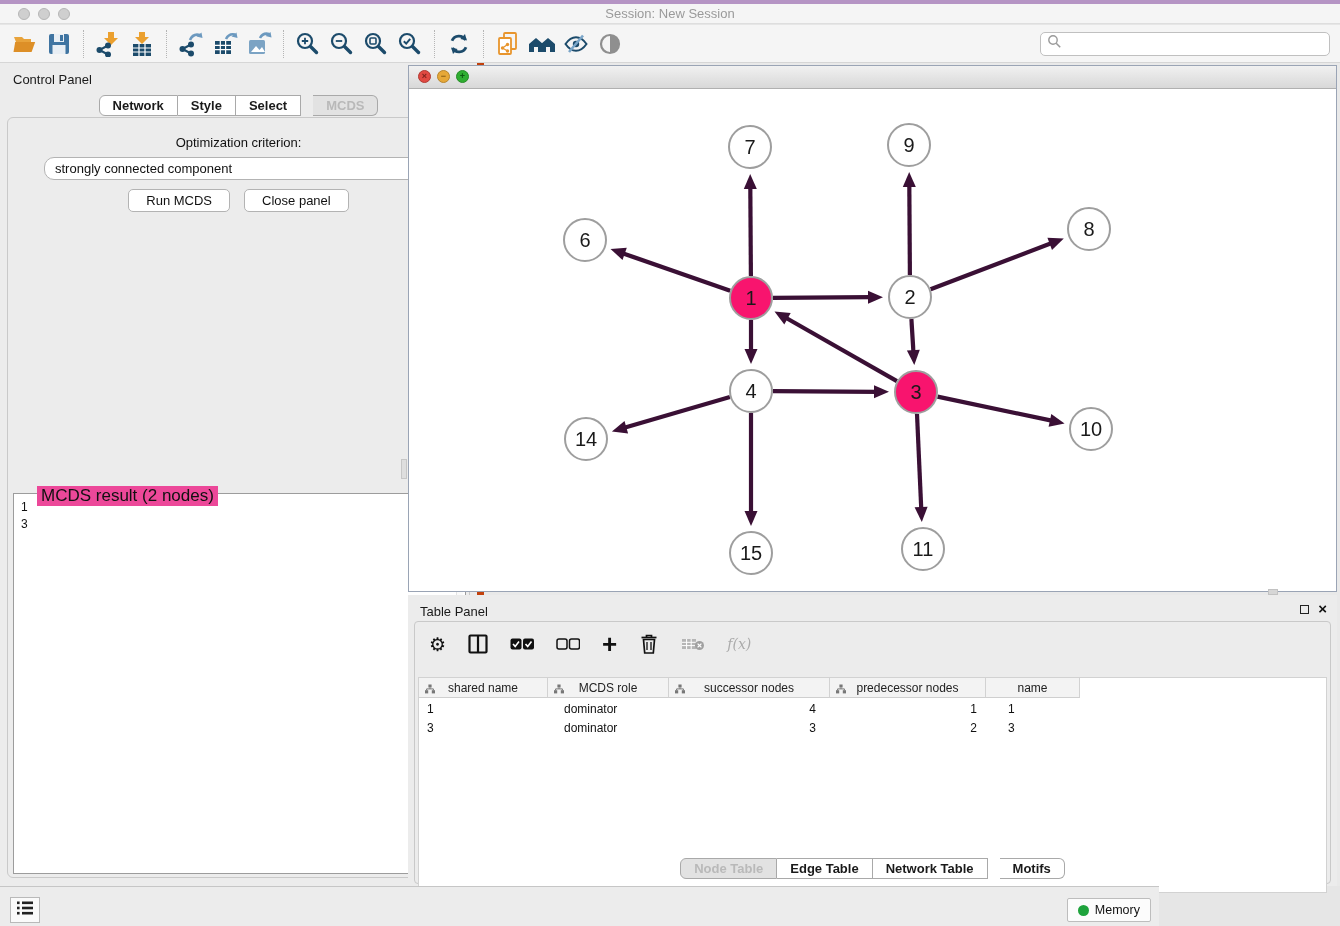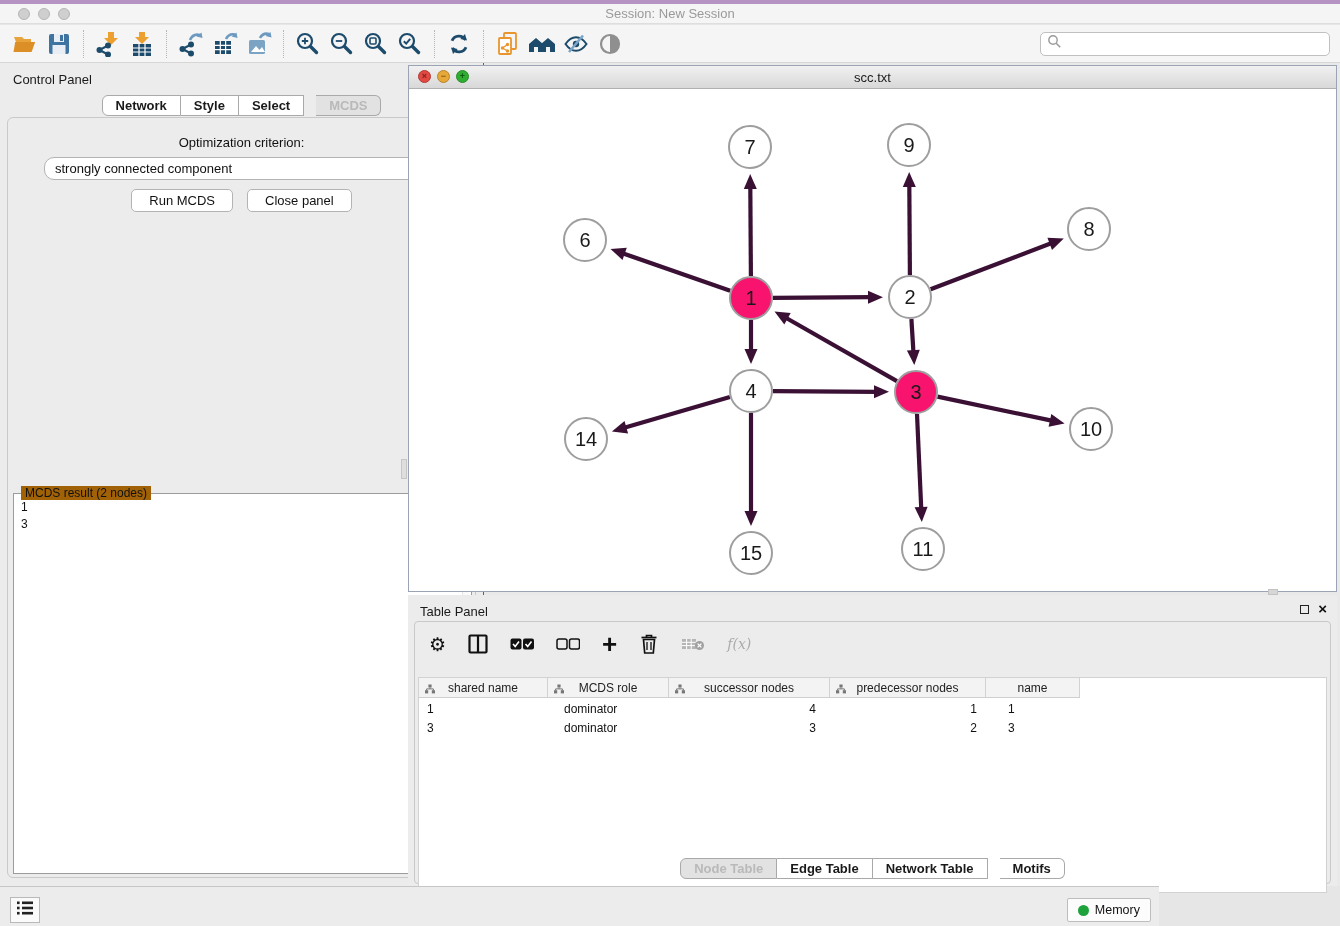--- a/index.html
+++ b/index.html
@@ -17,39 +17,39 @@
   .toolbar { position:absolute; left:0; top:25px; width:1340px; height:38px; background:#f5f5f5; border-bottom:1px solid #d6d6d6; display:flex; align-items:center; padding-left:8px; }
   .tb-icon { width:34px; height:30px; display:flex; align-items:center; justify-content:center; }
   .tb-icon svg { display:block; }
   .tb-sep { width:1px; height:28px; border-left:1px dotted #b5b5b5; margin:0 7px; }
   .search-box { margin-left:auto; margin-right:10px; width:290px; height:24px; background:#fff; border:1px solid #c0c0c0; border-radius:5px; display:flex; align-items:center; padding-left:6px; }
 
   
   .workspace { position:absolute; left:0; top:63px; width:1340px; height:823px; background:#e9e9e9; }
 
   
-  .control-panel { position:absolute; left:0; top:0; width:484px; height:823px; background:#ececec; border-right:1px solid #c2410c; }
+  .control-panel { position:absolute; left:0; top:0; width:484px; height:823px; background:#ececec; border-right:7px solid #c2410c; }
   .panel-header { position:relative; height:32px; }
   .panel-title { position:absolute; left:13px; top:9px; font-size:13px; color:#1a1a1a; }
   .win-btns { position:absolute; right:10px; top:8px; display:flex; gap:9px; align-items:center; }
   .float-btn { width:9px; height:9px; border:1.5px solid #222; display:inline-block; }
   .close-btn { font-size:15px; font-weight:bold; color:#111; line-height:12px; }
   .seg-row { display:flex; justify-content:center; }
   .seg-tab { height:21px; line-height:19px; padding:0 13px; background:#fff; border:1px solid #a9a9a9; border-left:none; font-size:13px; font-weight:700; color:#1a1a1a; }
   .seg-tab.first { border-left:1px solid #a9a9a9; border-radius:6px 0 0 6px; }
   .seg-tab.last { border-radius:0 6px 6px 0;margin-left:12px; }
   .seg-tab.seg-active { background:#e2e2e2; color:#b9b9b9; }
   .cp-body { position:absolute; left:7px; right:7px; top:54px; bottom:8px; background:#ececec; border:1px solid #c9c9c9; border-radius:6px; }
   .opt-label { text-align:center; margin-top:17px; font-size:13px; color:#111; }
   .dropdown { position:absolute; left:36px; right:36px; top:39px; height:23px; background:#fff; border:1px solid #b3b3b3; border-radius:10px; display:flex; align-items:center; padding:0 6px 0 10px; font-size:13px; color:#111; }
   .dd-stepper { margin-left:auto; }
   .btn-row { position:absolute; top:71px; width:100%; display:flex; justify-content:center; gap:14px; }
   .btn { height:23px; padding:0 17px; background:#fff; border:1px solid #b3b3b3; border-radius:5px; font-size:13px; color:#111; display:flex; align-items:center; }
   .result-group { position:absolute; left:5px; right:3px; top:375px; bottom:3px; border:1px solid #9c9c9c; background:#fff; }
-  .result-legend { position:absolute; top:-8px; left:7px; background:#a16207; padding:0 4px; font-size:12px; color:#111; }
+  .result-legend { position:absolute; top:-8px; left:23px; background:#ec4899; padding:0 4px; font-size:17px; color:#111; }
   .result-text { position:absolute; left:2px; right:10px; top:3px; bottom:2px; font-size:12px; line-height:17px; padding:2px 0 0 5px; white-space:pre; color:#111; overflow:hidden; }
   .result-scroll { position:absolute; right:2px; top:2px; bottom:2px; width:7px; background:#fafafa; border-left:1px solid #e3e3e3; }
 
   
   .v-grip { position:absolute; left:401px; top:396px; width:6px; height:20px; background:#dedede; border:1px solid #c6c6c6; }
   .h-grip { position:absolute; left:860px; top:526px; width:10px; height:6px; background:#d6d6d6; border:1px solid #c2c2c2; }
 
   
   .right-area { position:absolute; left:408px; top:0; width:929px; height:823px; }
   .network-window { position:absolute; left:0; top:2px; width:929px; height:527px; border:1px solid #9aa4b5; background:#fff; }
@@ -289,21 +289,20 @@
 
   <div class="right-area">
 
     <div class="network-window">
       <div class="nw-titlebar">
         <span class="tl">
           <span class="tl-btn tl-close">×</span>
           <span class="tl-btn tl-min">−</span>
           <span class="tl-btn tl-zoom">+</span>
         </span>
-        <span class="nw-title">scc.txt</span>
       </div>
       <div class="nw-canvas">
         <svg width="927" height="502" viewBox="0 0 927 502">
             <line x1="341.9" y1="187.0" x2="341.3" y2="97.0" stroke="#3A1035" stroke-width="4.2"></line>
             <polygon points="341.2,85.0 347.8,100.0 334.8,100.0" fill="#3A1035"></polygon>
             <line x1="321.2" y1="201.7" x2="212.8" y2="163.9" stroke="#3A1035" stroke-width="4.2"></line>
             <polygon points="201.5,159.9 217.8,158.7 213.5,171.0" fill="#3A1035"></polygon>
             <line x1="364.0" y1="208.9" x2="462.0" y2="208.2" stroke="#3A1035" stroke-width="4.2"></line>
             <polygon points="474.0,208.2 459.0,214.8 459.0,201.8" fill="#3A1035"></polygon>
             <line x1="342.0" y1="231.0" x2="342.0" y2="263.0" stroke="#3A1035" stroke-width="4.2"></line>

